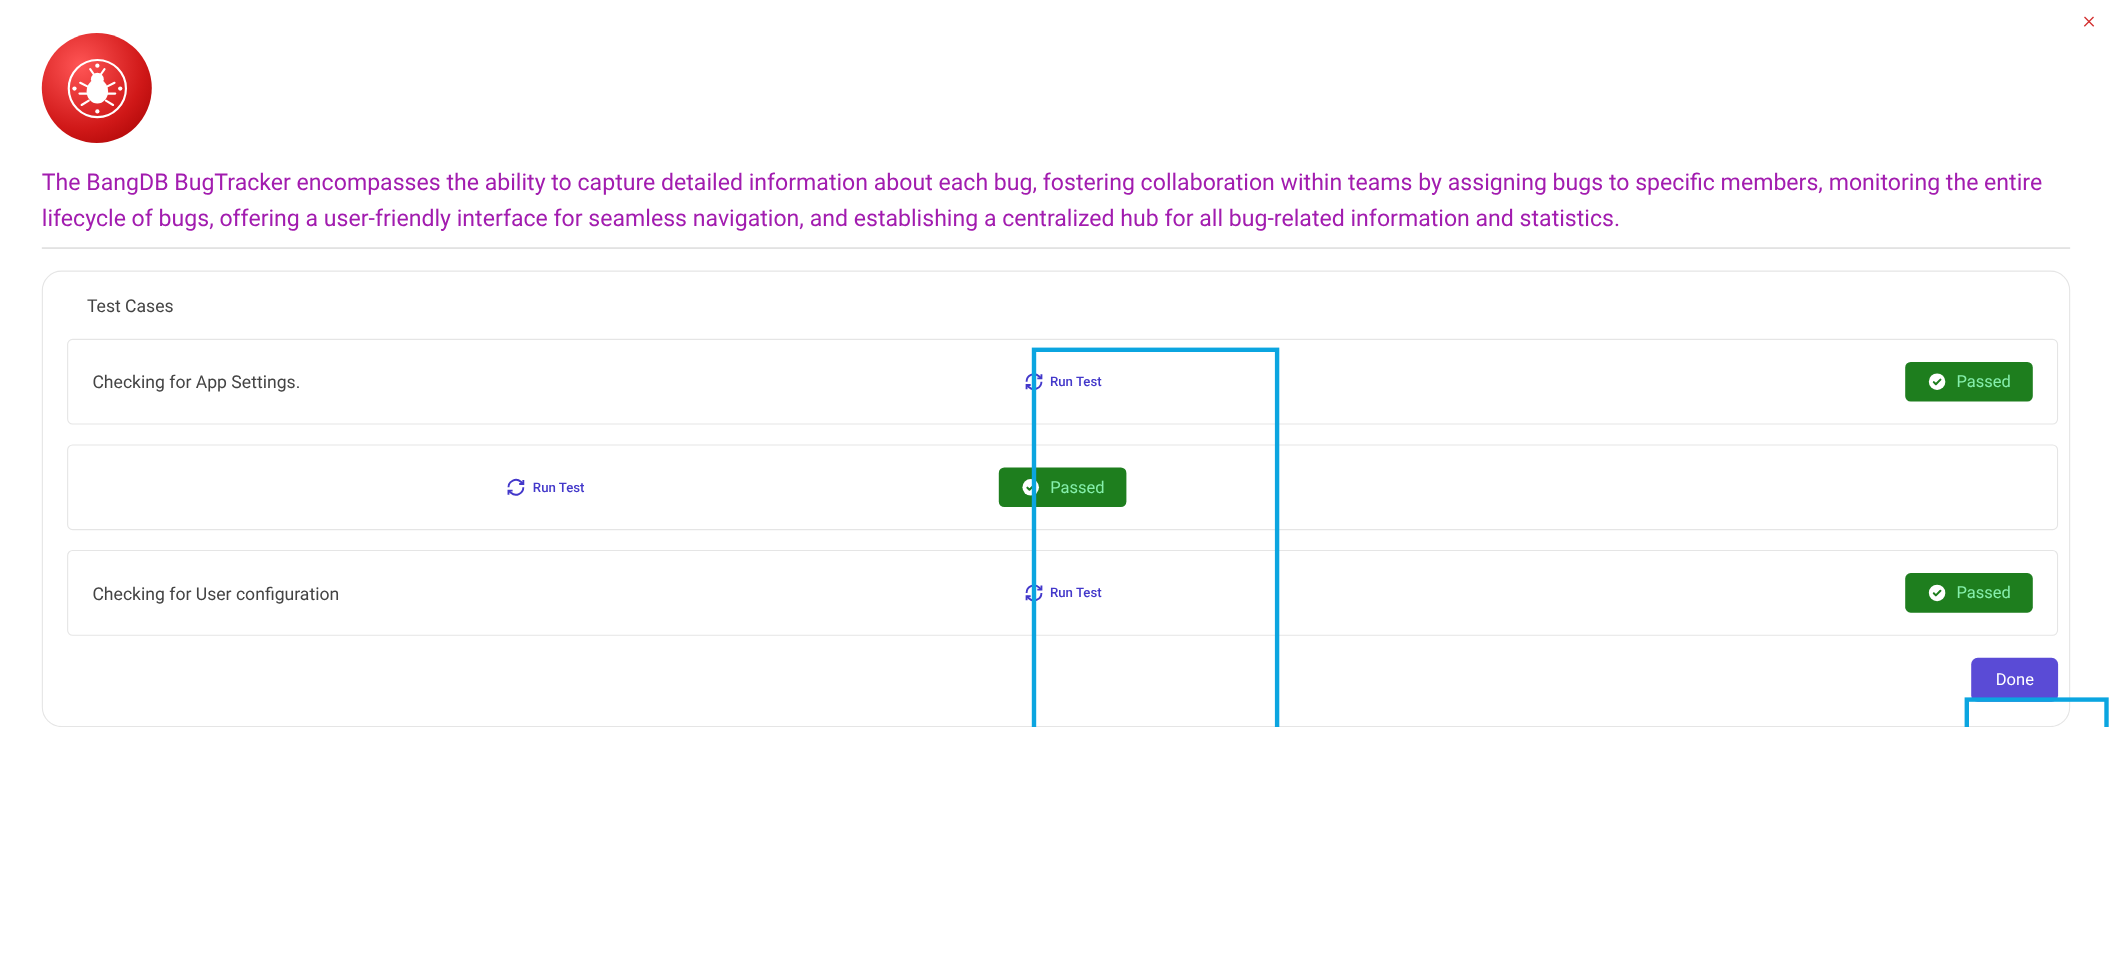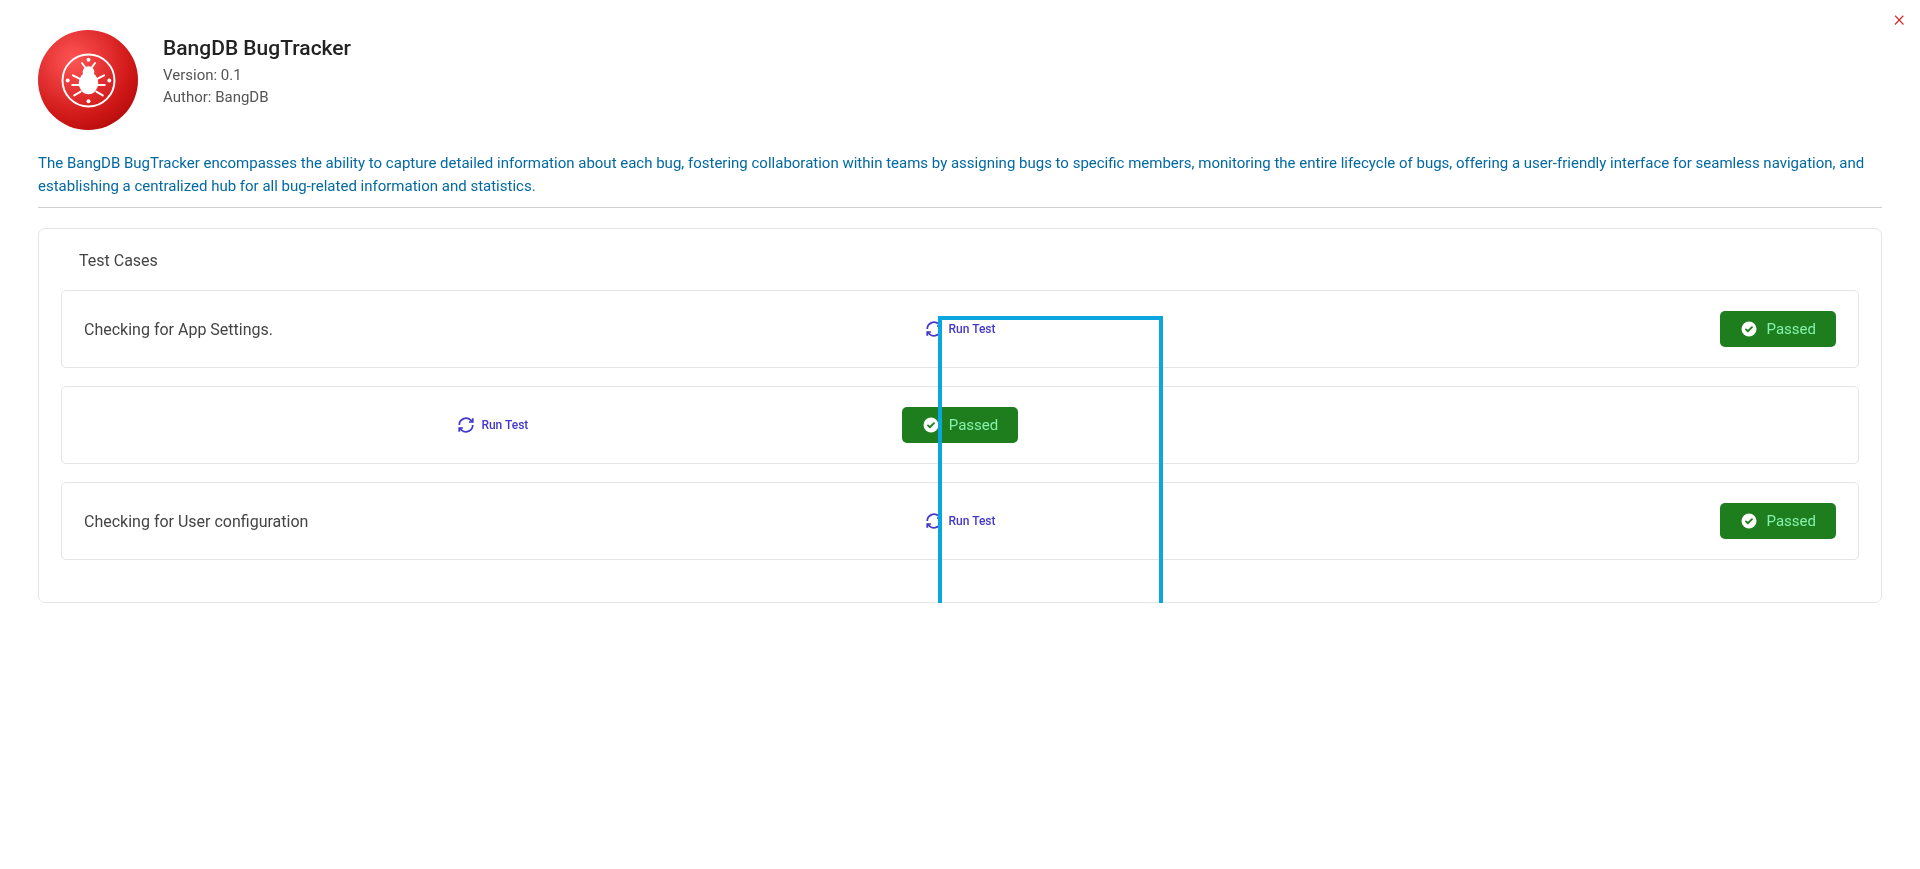--- a/index.html
+++ b/index.html
@@ -55,34 +55,34 @@
       font-weight: 500;
       color: #222;
       margin-bottom: 6px;
     }
     .version-text, .author-text {
       font-size: 15px;
       color: #555;
       margin-bottom: 4px;
     }
     .description {
-      font-size: 15px;
-      color: #0369a1;
+      font-size: 21px;
+      color: #a21caf;
       line-height: 1.5;
       margin-bottom: 10px;
     }
     .divider {
       border: none;
       border-top: 1px solid #cfcfcf;
       margin-bottom: 20px;
     }
     .panel {
       border: 1px solid #e5e5e5;
-      border-radius: 7px;
-      padding: 22px 22px 22px 22px;
+      border-radius: 18px;
+      padding: 22px 10px 22px 22px;
       background: #fff;
     }
     .panel-title {
       font-size: 16px;
       color: #444;
       margin-left: 18px;
       margin-bottom: 20px;
     }
     .test-row {
       border: 1px solid #e5e5e5;
@@ -179,25 +179,20 @@
         <line x1="45" y1="30" x2="40" y2="23" stroke="#ffffff" stroke-width="3" stroke-linecap="round"></line>
         <line x1="55" y1="30" x2="60" y2="23" stroke="#ffffff" stroke-width="3" stroke-linecap="round"></line>
         <line x1="36" y1="47" x2="26" y2="42" stroke="#ffffff" stroke-width="3" stroke-linecap="round"></line>
         <line x1="64" y1="47" x2="74" y2="42" stroke="#ffffff" stroke-width="3" stroke-linecap="round"></line>
         <line x1="36" y1="57" x2="25" y2="57" stroke="#ffffff" stroke-width="3" stroke-linecap="round"></line>
         <line x1="64" y1="57" x2="75" y2="57" stroke="#ffffff" stroke-width="3" stroke-linecap="round"></line>
         <line x1="38" y1="67" x2="28" y2="73" stroke="#ffffff" stroke-width="3" stroke-linecap="round"></line>
         <line x1="62" y1="67" x2="72" y2="73" stroke="#ffffff" stroke-width="3" stroke-linecap="round"></line>
       </svg>
     </div>
-    <div class="header-info">
-      <div class="app-title">BangDB BugTracker</div>
-      <div class="version-text">Version: 0.1</div>
-      <div class="author-text">Author: BangDB</div>
-    </div>
   </div>
 
   <div class="description">The BangDB BugTracker encompasses the ability to capture detailed information about each bug, fostering collaboration within teams by assigning bugs to specific members, monitoring the entire lifecycle of bugs, offering a user-friendly interface for seamless navigation, and establishing a centralized hub for all bug-related information and statistics.</div>
 
   <hr class="divider">
 
   <div class="panel">
     <div class="panel-title">Test Cases</div>
 
     <div class="test-row">
@@ -258,17 +253,20 @@
         <div class="badge">
           <svg width="18" height="18" viewBox="0 0 24 24">
             <circle cx="12" cy="12" r="10" fill="#ffffff"></circle>
             <path d="M8 12.5l2.5 2.5L16 9.5" fill="none" stroke="#1e7e1e" stroke-width="2.5" stroke-linecap="round" stroke-linejoin="round"></path>
           </svg>
           <span>Passed</span>
         </div>
       </div>
     </div>
 
+    <div class="done-row">
+      <button class="done-btn">Done</button>
+    </div>
   </div>
 </div>
 
 <div class="highlight-runtest"></div>
 <div class="highlight-done"></div>
 
 </body></html>

